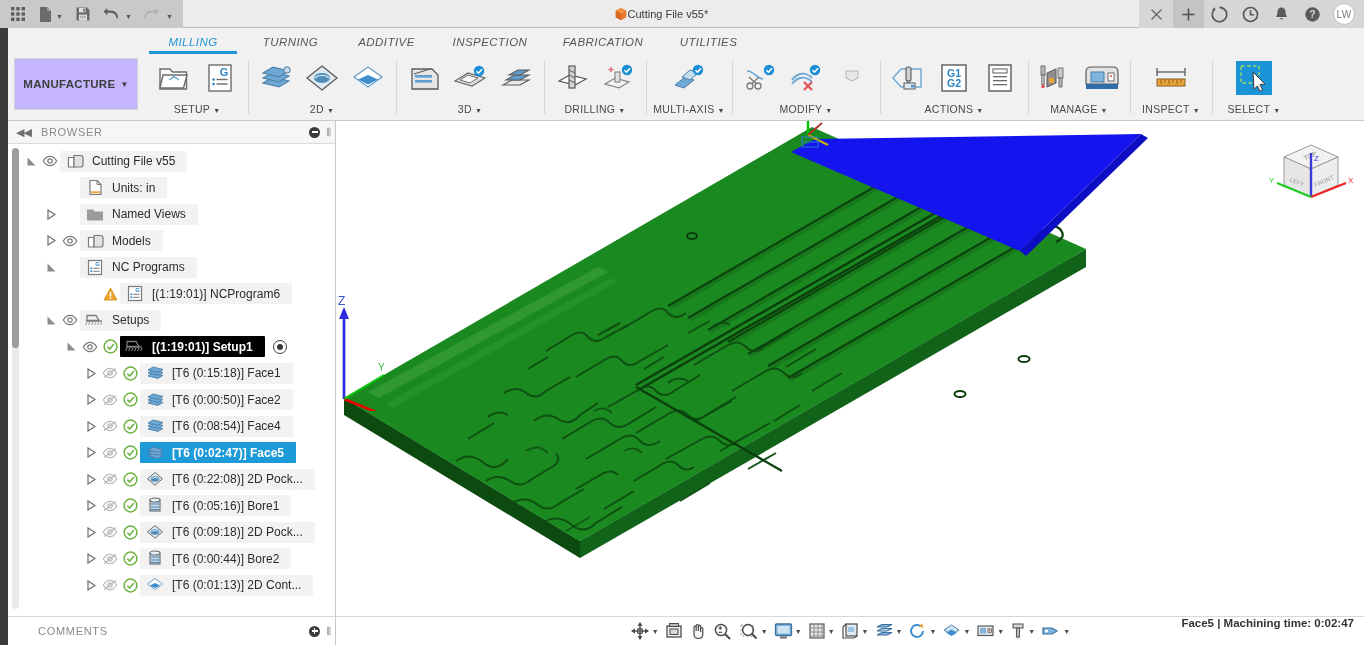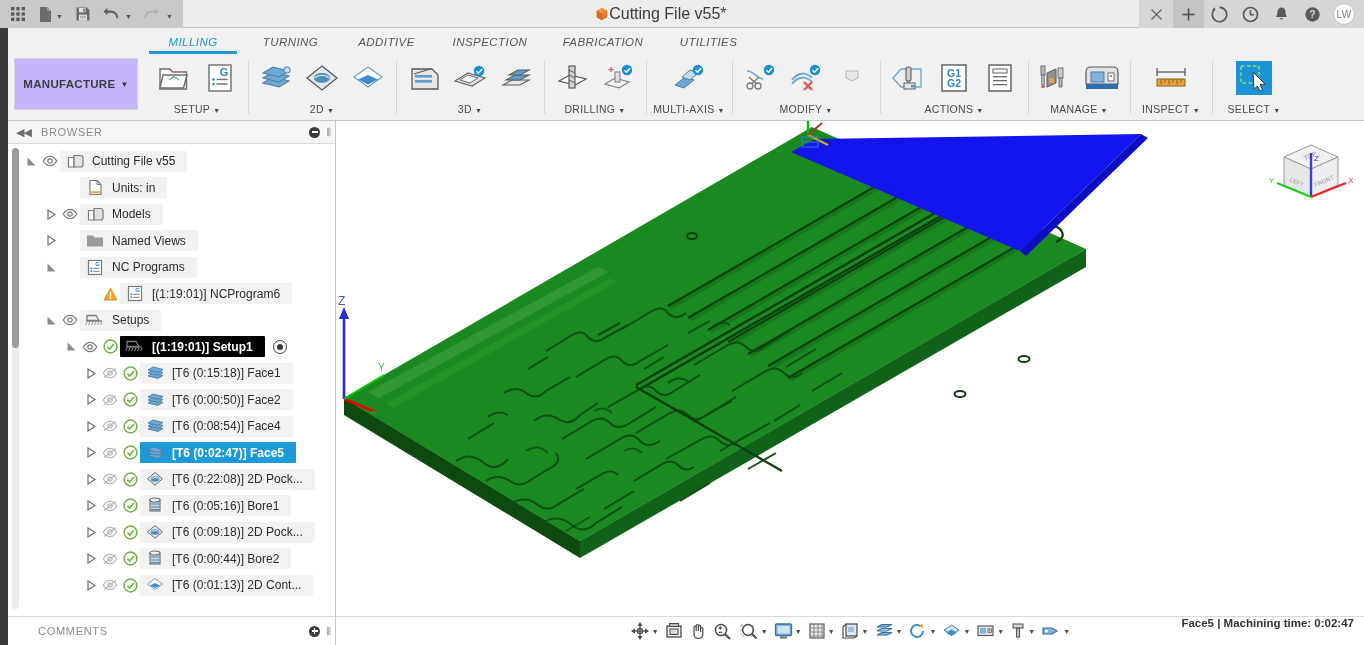--- a/index.html
+++ b/index.html
@@ -19,21 +19,21 @@
     border-bottom: 1px solid #bdbdbd;
     display: flex; align-items: stretch;
   }
   .tb-left { display: flex; align-items: center; background: #c9c9c9; height: 28px; padding: 0 4px; }
   .tb-btn {
     display: flex; align-items: center; justify-content: center;
     height: 28px; padding: 0 6px; cursor: default;
   }
   .tb-caret { font-size: 7px; color: #555; margin-left: 3px; transform: translateY(2px); }
   .tb-mid { flex: 1; background: #ececec; display: flex; align-items: center; justify-content: center; position: relative; }
-  .tb-title { display: flex; align-items: center; font-size: 16px; color: #3b3b3b; }
+  .tb-title { display: flex; align-items: center; font-size: 11px; color: #3b3b3b; }
   .cube-ico { width: 14px; height: 14px; display:block; }
   .tb-right { display: flex; align-items: center; background: #d6d6d6; height: 28px; }
   .tb-ritem {
     width: 31px; height: 28px; display: flex; align-items: center; justify-content: center;
     color: #5a5a5a; cursor: default;
   }
   .tb-ritem.plus { background: #c4c4c4; }
   .avatar {
     width: 22px; height: 22px; border-radius: 50%;
     border: 1px solid #c0c0c0; background: #fff;
@@ -657,50 +657,50 @@
               </span>
               <span class="rlabel">Units: in</span>
             </span>
           </div>
           <div class="row" style="padding-left: 34px;">
             <span class="expander">
               <svg width="11" height="11" viewBox="0 0 11 11">
                 <polygon points="2,1 9,5.5 2,10" fill="none" stroke="#6f6f6f" stroke-width="1.2"></polygon>
               </svg>
             </span>
+            <span class="eye"></span>
+            <span class="chip">
+              <span class="titem">
+                <svg width="18" height="15" viewBox="0 0 18 15">
+                  <path d="M1 2.5h6l1.6 2H17v9H1z" fill="#9b9b9b"></path>
+                </svg>
+              </span>
+              <span class="rlabel">Named Views</span>
+            </span>
+          </div>
+          <div class="row" style="padding-left: 34px;">
+            <span class="expander">
+              <svg width="11" height="11" viewBox="0 0 11 11">
+                <polygon points="2,1 9,5.5 2,10" fill="none" stroke="#6f6f6f" stroke-width="1.2"></polygon>
+              </svg>
+            </span>
             <span class="eye">
               <svg width="16" height="12" viewBox="0 0 16 12">
                 <path d="M8 1.3C4 1.3 1.3 6 1.3 6S4 10.7 8 10.7 14.7 6 14.7 6 12 1.3 8 1.3z" fill="none" stroke="#7a7a7a" stroke-width="1.2"></path>
                 <circle cx="8" cy="6" r="2.2" fill="none" stroke="#7a7a7a" stroke-width="1.2"></circle>
               </svg>
             </span>
             <span class="chip">
               <span class="titem">
                 <svg width="18" height="16" viewBox="0 0 18 16">
                   <path d="M2.5 4.5h5.5v9.5H2.5z" fill="#fff" stroke="#7a7a7a" stroke-width="1.2"></path>
                   <path d="M8 2.5h6.5c1.5 0 2.5 1 2.5 2.5v6.5c0 1.5-1 2.5-2.5 2.5H8z" fill="#e2e2e2" stroke="#7a7a7a" stroke-width="1.2"></path>
                 </svg>
               </span>
               <span class="rlabel">Models</span>
-            </span>
-          </div>
-          <div class="row" style="padding-left: 34px;">
-            <span class="expander">
-              <svg width="11" height="11" viewBox="0 0 11 11">
-                <polygon points="2,1 9,5.5 2,10" fill="none" stroke="#6f6f6f" stroke-width="1.2"></polygon>
-              </svg>
-            </span>
-            <span class="eye"></span>
-            <span class="chip">
-              <span class="titem">
-                <svg width="18" height="15" viewBox="0 0 18 15">
-                  <path d="M1 2.5h6l1.6 2H17v9H1z" fill="#9b9b9b"></path>
-                </svg>
-              </span>
-              <span class="rlabel">Named Views</span>
             </span>
           </div>
           <div class="row" style="padding-left: 34px;">
             <span class="expander">
               <svg width="11" height="11" viewBox="0 0 11 11">
                 <polygon points="1.5,1.5 9.5,9.5 1.5,9.5" fill="#8b8b8b"></polygon>
               </svg>
             </span>
             <span class="eye"></span>
             <span class="chip">

